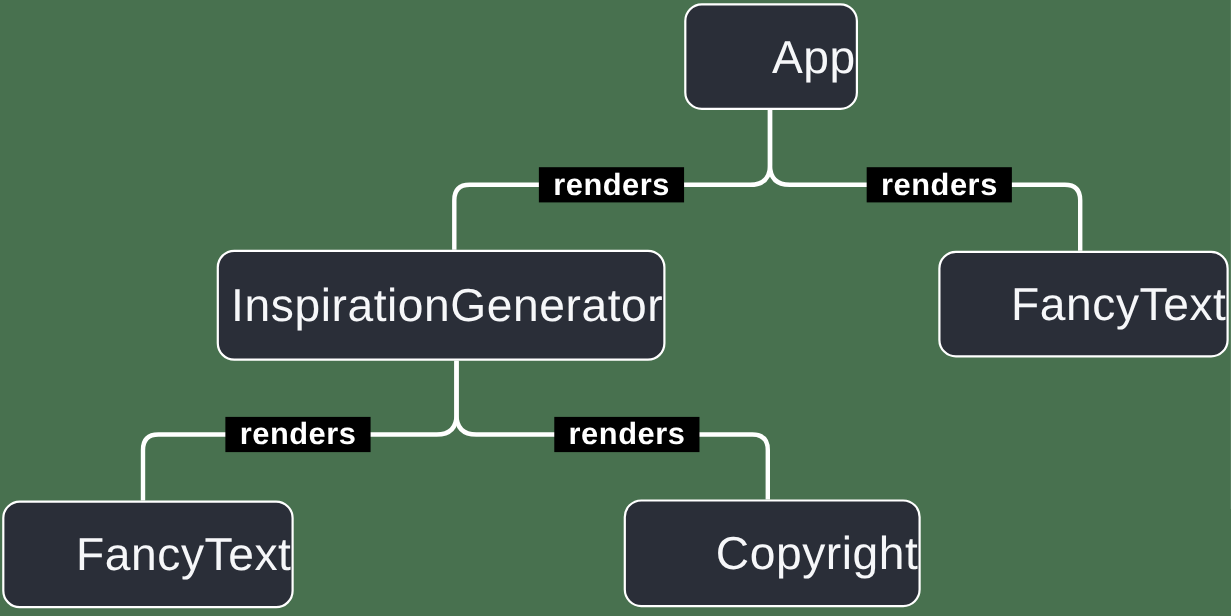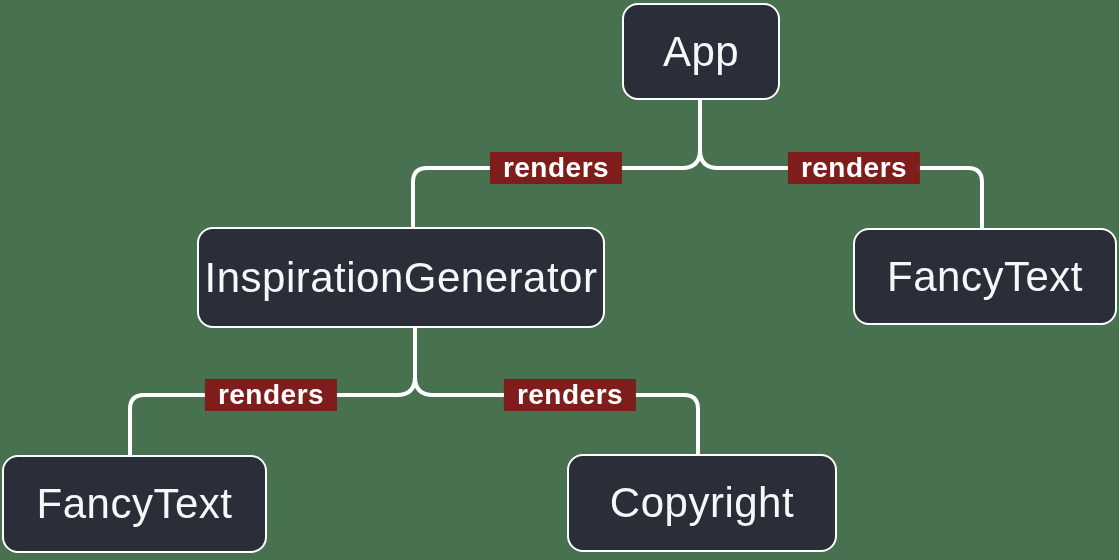--- a/index.html
+++ b/index.html
@@ -30,34 +30,34 @@
     position: absolute;
     box-sizing: border-box;
     background: #2A2E38;
     border: 2.5px solid #ffffff;
     border-radius: 16px;
     color: #F6F7F9;
     font-size: 42px;
     font-weight: 400;
     display: flex;
     align-items: center;
-    justify-content: center;
+    justify-content: flex-end;
     white-space: nowrap;
     letter-spacing: 0.5px;
   }
   .node-app            { left: 622px; top: 3px;   width: 158px; height: 97px;  }
   .node-insp           { left: 197px; top: 227px; width: 408px; height: 101px; }
   .node-fancy-right    { left: 853px; top: 228px; width: 264px; height: 97px;  }
   .node-fancy-left     { left: 2px;   top: 455px; width: 265px; height: 98px;  }
   .node-copyright      { left: 567px; top: 454px; width: 270px; height: 98px;  }
 
   .edge-label {
     position: absolute;
     transform: translate(-50%, -50%);
-    background: #7f1d1d;
+    background: #000000;
     color: #ffffff;
     font-size: 28px;
     font-weight: 600;
     padding: 0 13px;
     letter-spacing: 0.5px;
     white-space: nowrap;
   }
   .edge-label-1 { left: 556px; top: 168px; }
   .edge-label-2 { left: 854px; top: 168px; }
   .edge-label-3 { left: 271px; top: 395px; }

